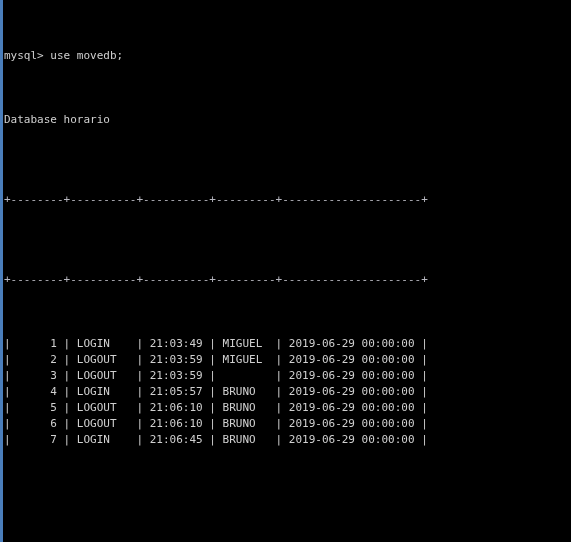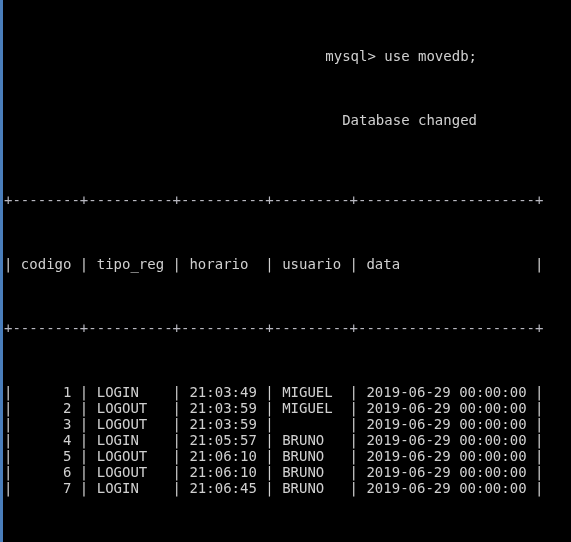--- a/index.html
+++ b/index.html
@@ -32,25 +32,24 @@
     background: #4a7ebb;
   }
 
   #screen {
     position: absolute;
     left: 4px;
     top: 0;
     width: 473px;
     height: 542px;
     color: #d0d0d0;
-    font-size: 14px;
+    font-size: 11px;
     line-height: 16px;
     white-space: pre;
     letter-spacing: 0px;
-    text-align: right;
   }
 
   .line {
     height: 16px;
     white-space: pre;
     font-family: "DejaVu Sans Mono", "Liberation Mono", monospace;
   }
 
   .rule {
     color: #b8b8c0;
@@ -60,25 +59,24 @@
 <body>
 
 <div id="terminal">
 
   <div id="scrollbar"></div>
 
   <div id="screen">
 
     <div class="line">mysql&gt; use movedb;</div>
 
-    <div class="line">Database changed</div>
+    <div class="line">Database horario</div>
 
 
     <div class="line rule">+--------+----------+----------+---------+---------------------+</div>
 
-    <div class="line">| codigo | tipo_reg | horario  | usuario | data                |</div>
 
     <div class="line rule">+--------+----------+----------+---------+---------------------+</div>
 
     <div id="rows"><div class="line">|      1 | LOGIN    | 21:03:49 | MIGUEL  | 2019-06-29 00:00:00 |</div><div class="line">|      2 | LOGOUT   | 21:03:59 | MIGUEL  | 2019-06-29 00:00:00 |</div><div class="line">|      3 | LOGOUT   | 21:03:59 |         | 2019-06-29 00:00:00 |</div><div class="line">|      4 | LOGIN    | 21:05:57 | BRUNO   | 2019-06-29 00:00:00 |</div><div class="line">|      5 | LOGOUT   | 21:06:10 | BRUNO   | 2019-06-29 00:00:00 |</div><div class="line">|      6 | LOGOUT   | 21:06:10 | BRUNO   | 2019-06-29 00:00:00 |</div><div class="line">|      7 | LOGIN    | 21:06:45 | BRUNO   | 2019-06-29 00:00:00 |</div></div>
 
   </div>
 </div>
 
 </body></html>

